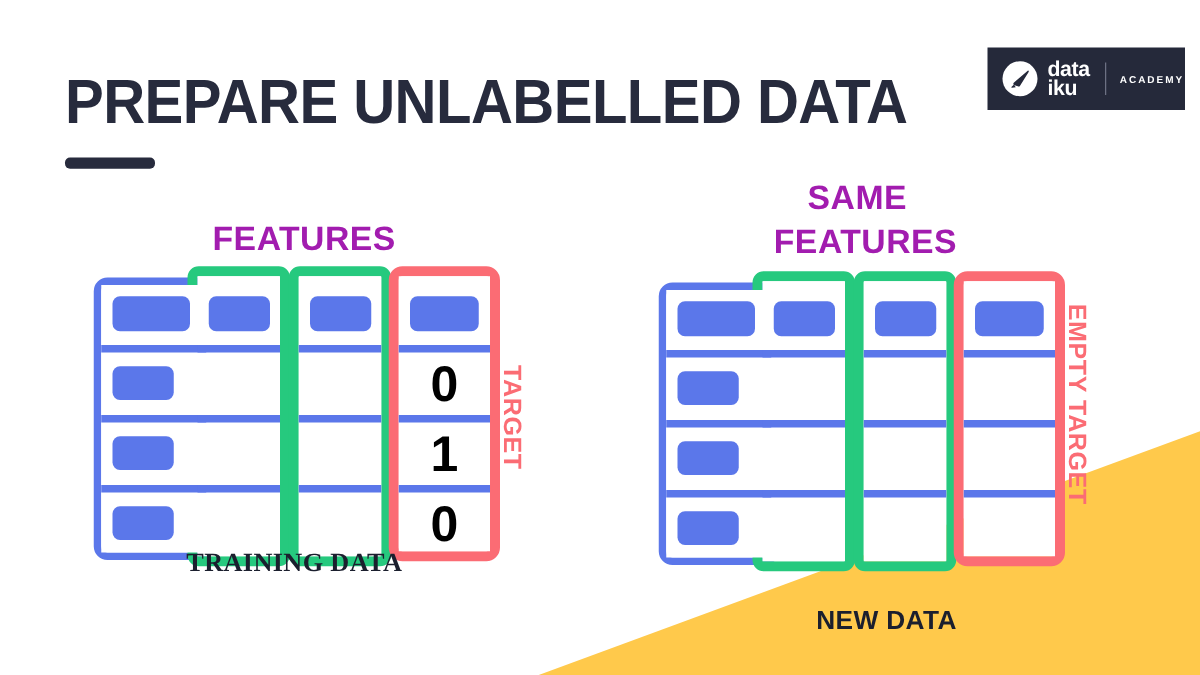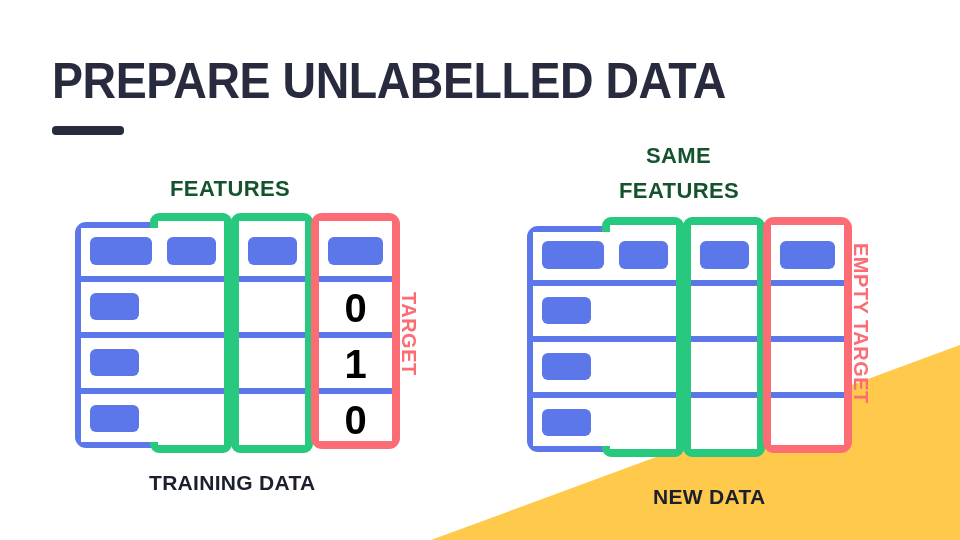--- a/index.html
+++ b/index.html
@@ -92,22 +92,22 @@
   }
 
   
   .cap {
     position: absolute;
     font-family: "Liberation Sans Narrow", "Liberation Sans", sans-serif;
     font-weight: bold;
     white-space: nowrap;
   }
   .cap-features {
-    color: #14532d;
-    font-size: 22px;
+    color: #a21caf;
+    font-size: 27px;
     letter-spacing: 0.4px;
     text-align: center;
   }
   .cap-bottom {
     color: #1b1f2e;
     font-size: 21px;
     letter-spacing: 0.3px;
   }
   .cap-target {
     color: #fb6c74;
@@ -162,20 +162,35 @@
 
 <div id="slide">
 
   <svg class="yellow-wedge" viewBox="0 0 960 540" preserveAspectRatio="none" aria-hidden="true">
     <polygon points="431,540 960,345 960,540" fill="#ffc94b"></polygon>
   </svg>
 
   <div class="title">PREPARE UNLABELLED DATA</div>
   <div class="title-rule"></div>
 
+  <div class="logo-box">
+    <div class="logo-mark">
+      <svg width="22" height="22" viewBox="0 0 22 22" aria-hidden="true">
+        <circle cx="11" cy="11" r="11" fill="#ffffff"></circle>
+        <path d="M17.2 4.6 L6.0 14.2 C5.4 14.7 5.6 15.6 6.3 15.9 L9.6 17.2 C10.1 17.4 10.7 17.2 10.9 16.7 L17.9 5.6 C18.3 5.0 17.8 4.2 17.2 4.6 Z" fill="#25293a"></path>
+        <path d="M6.2 15.6 L4.3 17.3 C3.9 17.7 4.2 18.3 4.7 18.2 L7.6 17.7 Z" fill="#25293a"></path>
+      </svg>
+    </div>
+    <div class="logo-word">
+      <div>data</div>
+      <div>iku</div>
+    </div>
+    <div class="logo-divider"></div>
+    <div class="logo-academy">ACADEMY</div>
+  </div>
 
   <div class="tbl">
 
     <div class="cap cap-features" style="left:170px; top:176px;">FEATURES</div>
 
     <div class="col-frame col-blue" style="left:75px; top:222px; width:96px; height:226px;"></div>
 
     <div class="col-frame col-green" style="left:150px; top:213px; width:82px; height:240px;"></div>
     <div class="col-frame col-green" style="left:231px; top:213px; width:82px; height:240px;"></div>
 
@@ -210,21 +225,21 @@
     <div class="chip" style="left:90px; top:293px; width:49px; height:27px;"></div>
     <div class="chip" style="left:90px; top:349px; width:49px; height:27px;"></div>
     <div class="chip" style="left:90px; top:405px; width:49px; height:27px;"></div>
 
     <div class="digit" style="left:319px; top:288px; width:73px;">0</div>
     <div class="digit" style="left:319px; top:344px; width:73px;">1</div>
     <div class="digit" style="left:319px; top:400px; width:73px;">0</div>
 
     <div class="cap cap-target" style="left:420px; top:292px;">TARGET</div>
 
-    <div class="cap cap-bottom" style="left:149px; top:471px;">TRAINING DATA</div>
+    <div class="cap cap-bottom" style="left:149px; top:438px;font-family:Liberation Serif, serif;">TRAINING DATA</div>
   </div>
 
   <div class="tbl">
 
     <div class="cap cap-features" style="left:646px; top:143px;">SAME</div>
     <div class="cap cap-features" style="left:619px; top:178px;">FEATURES</div>
 
     <div class="col-frame col-blue" style="left:527px; top:226px; width:96px; height:226px;"></div>
     <div class="col-frame col-green" style="left:602px; top:217px; width:82px; height:240px;"></div>
     <div class="col-frame col-green" style="left:683px; top:217px; width:82px; height:240px;"></div>

